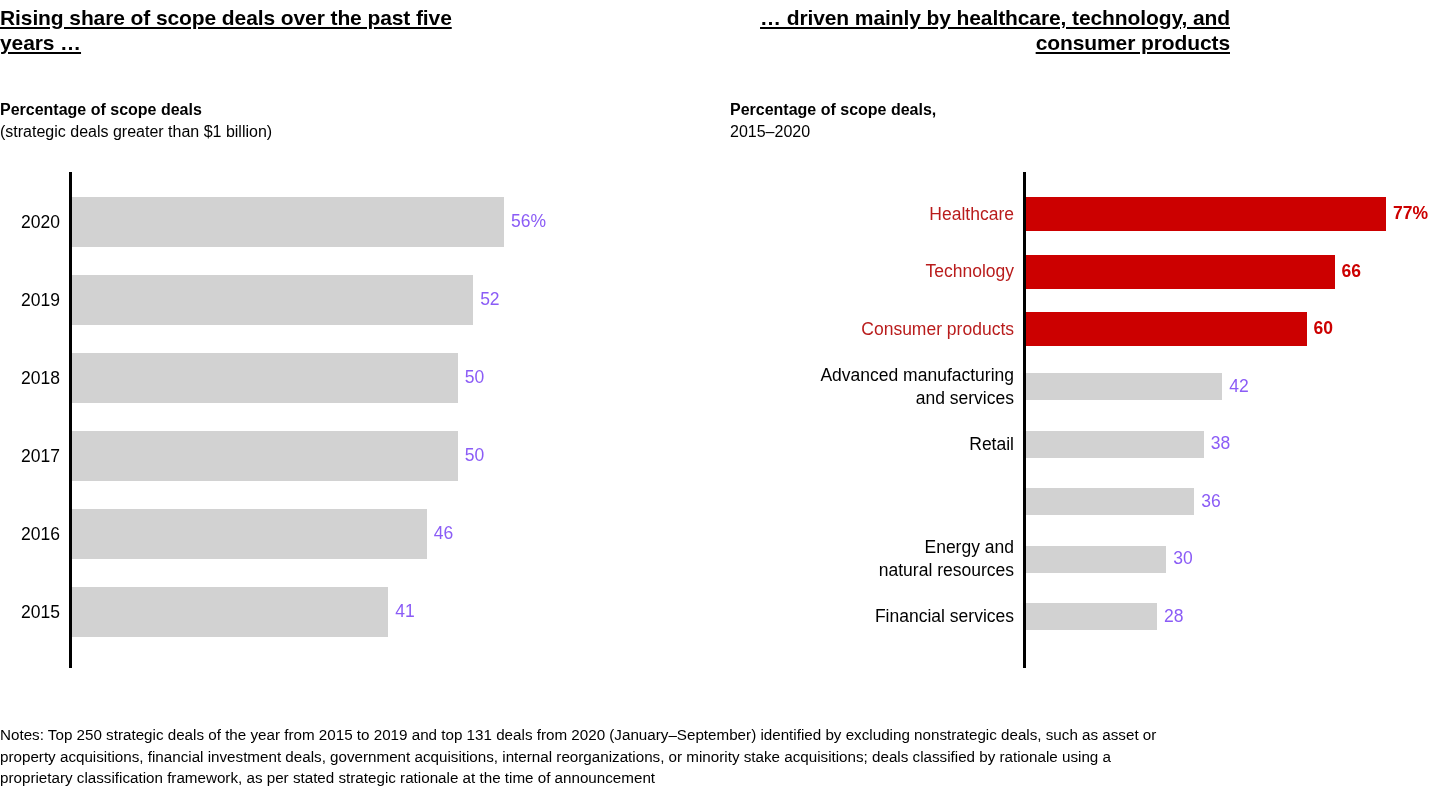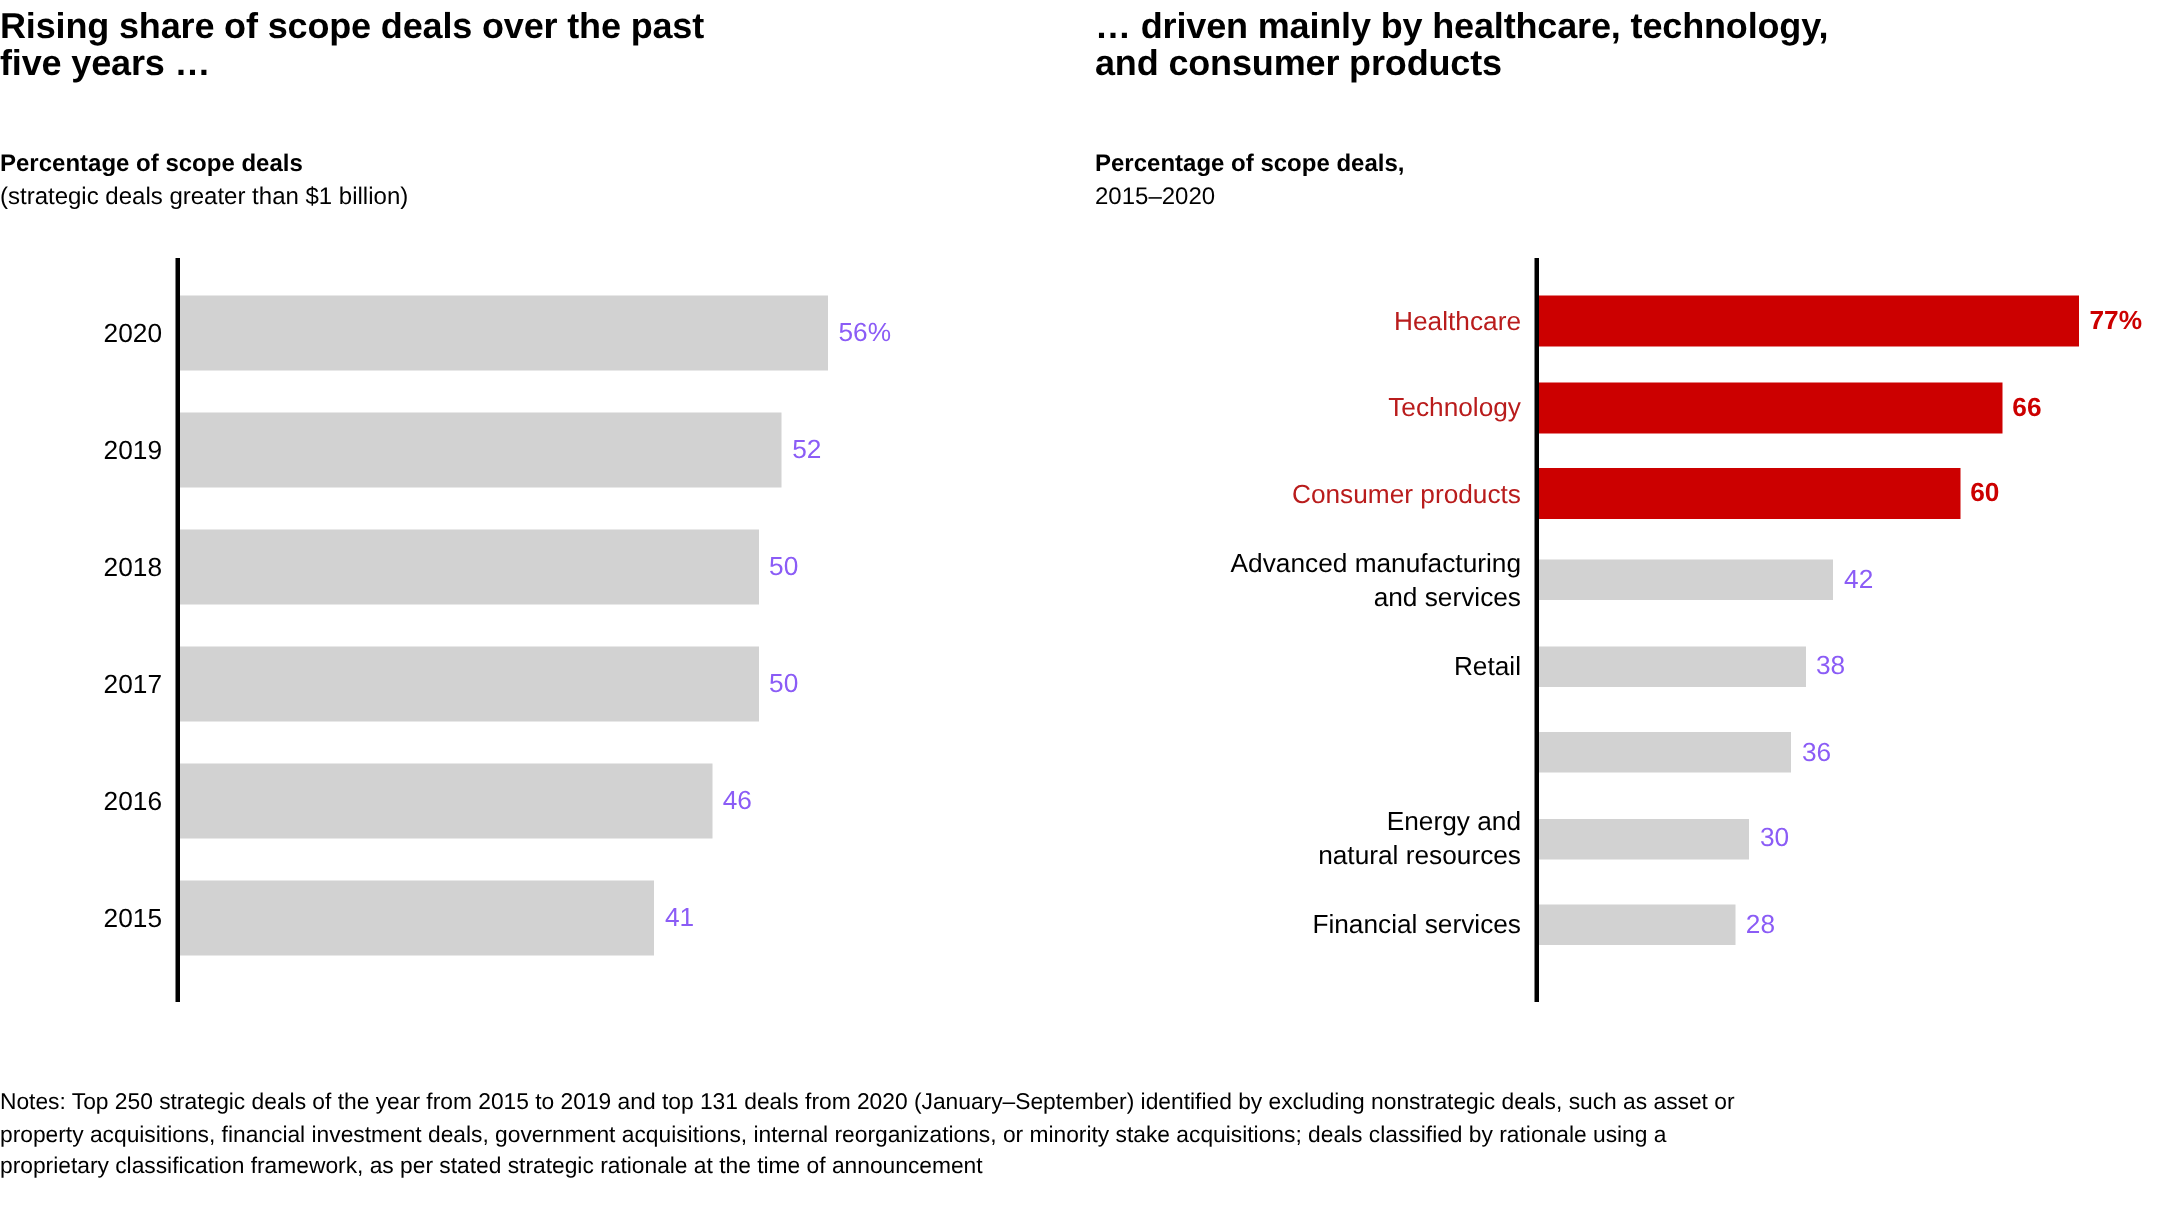--- a/index.html
+++ b/index.html
@@ -12,41 +12,42 @@
     overflow: hidden;
   }
   .page { position: relative; width: 1440px; height: 810px; }
 
   
   .panel { position: absolute; top: 0; height: 690px; }
   .panel-left  { left: 0px;   width: 720px; }
   .panel-right { left: 730px; width: 710px; }
 
   .headline {
-    font-size: 24px;
+    font-size: 21px;
     font-weight: bold;
     line-height: 25px;
     letter-spacing: -0.1px;
+    text-decoration: underline;
   }
   .panel-left .headline  { position: absolute; left: 0px; top: 5px;  width: 500px; }
-  .panel-right .headline { position: absolute; left: 0px; top: 5px;  width: 500px; }
+  .panel-right .headline { position: absolute; left: 0px; top: 5px;  width: 500px; text-align: right; }
 
   .subhead {
     position: absolute;
     font-size: 16px;
     line-height: 22px;
   }
   .subhead .s-bold   { font-weight: bold; display: block; }
   .subhead .s-normal { font-weight: normal; display: block; }
   .panel-left .subhead  { left: 0px; top: 99px; }
   .panel-right .subhead { left: 0px; top: 99px; }
 
   
   .chart { position: absolute; }
-  .chart-left  { left: 0px;  top: 172px; width: 720px; height: 500px; margin-left: 48px; }
+  .chart-left  { left: 0px;  top: 172px; width: 720px; height: 500px; }
   .chart-right { left: 0px;  top: 172px; width: 710px; height: 500px; }
 
   .axis {
     position: absolute;
     top: 0px;
     width: 3px;
     background: #000000;
   }
   .chart-left  .axis { left: 69px;  height: 496px; }
   .chart-right .axis { left: 293px; height: 496px; }

